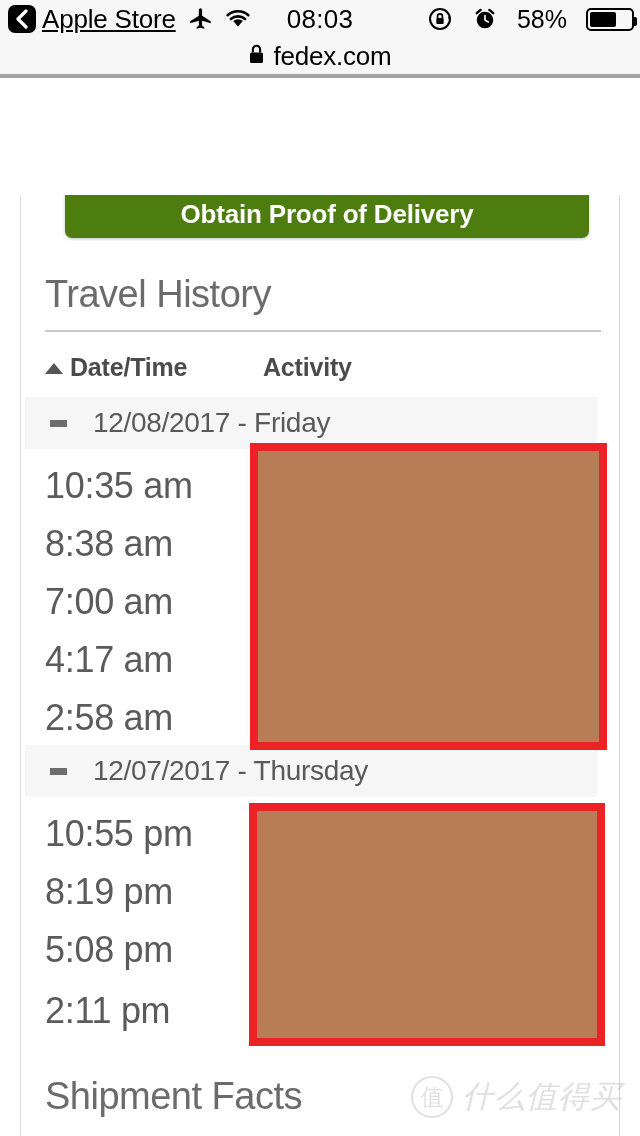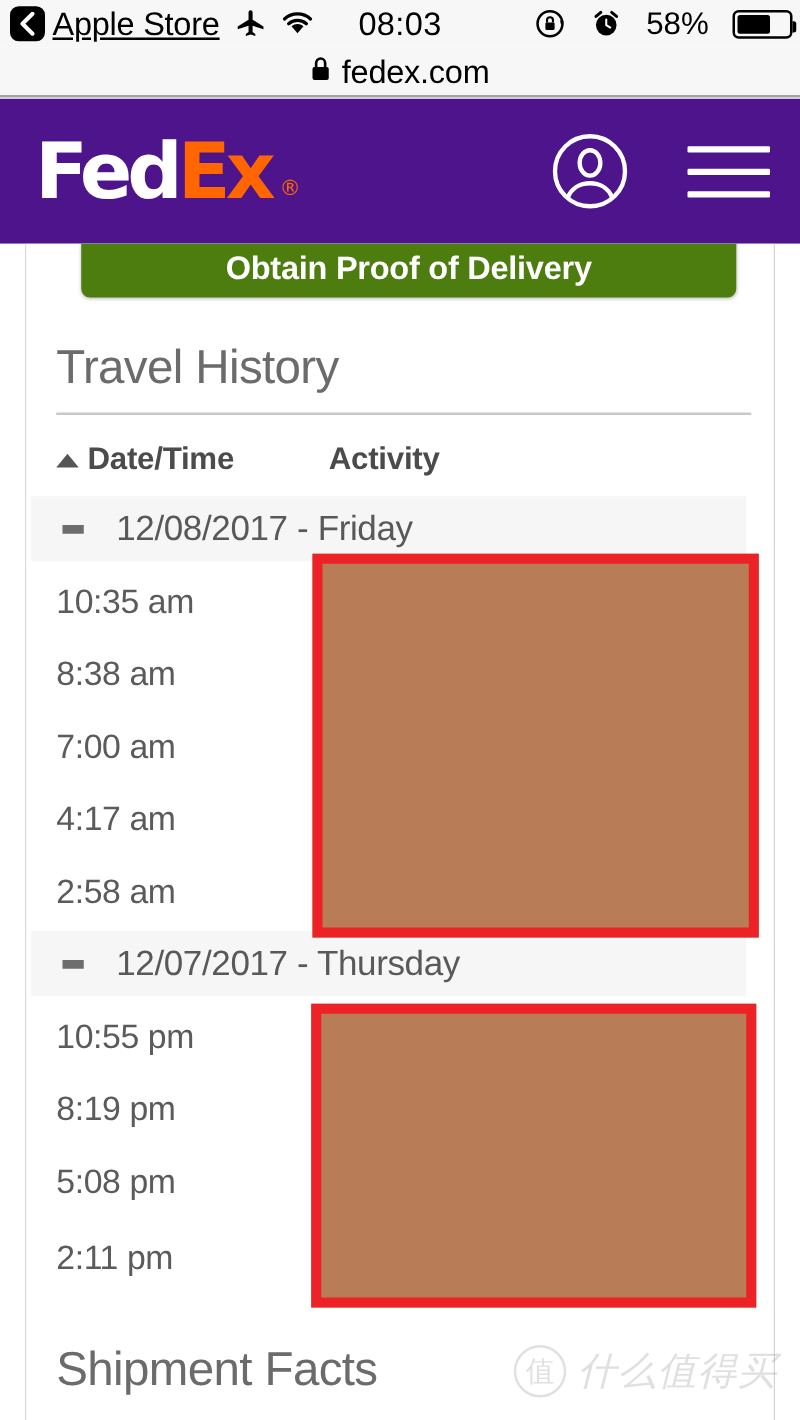--- a/index.html
+++ b/index.html
@@ -112,21 +112,21 @@
   
   .url-bar {
     position: absolute;
     left: 0; top: 38px;
     width: 640px; height: 40px;
     background: #f7f7f7;
     display: flex;
     align-items: center;
     justify-content: center;
     gap: 8px;
-    border-bottom: 2px solid #a3a3a3;
+    border-bottom: 4px solid #a3a3a3;
     box-sizing: border-box;
   }
   .url-text {
     font-size: 26px;
     color: #000;
     letter-spacing: -0.2px;
     line-height: 1;
   }
 
   
@@ -300,21 +300,21 @@
     margin-left: 24px;
     font-size: 28px;
     color: #595959;
     letter-spacing: -0.3px;
     white-space: nowrap;
   }
 
   .time-cell {
     position: absolute;
     left: 24px;
-    font-size: 27px;
+    font-size: 36px;
     color: #5b5b5b;
     letter-spacing: -0.3px;
     white-space: nowrap;
     line-height: 1;
   }
 
   
   .redaction {
     position: absolute;
     background: #B87D57;
@@ -411,41 +411,20 @@
   <div class="url-bar">
     <span>
       <svg width="17" height="22" viewBox="0 0 17 22">
         <rect x="2" y="9.5" width="13" height="10.5" rx="1.6" fill="#000"></rect>
         <path d="M4.9 9.5 V6.4 a3.6 3.6 0 0 1 7.2 0 V9.5" stroke="#000" stroke-width="2.1" fill="none"></path>
       </svg>
     </span>
     <span class="url-text">fedex.com</span>
   </div>
 
-  <div class="fedex-header">
-    <div class="fedex-logo">
-      <span class="logo-fed">Fed</span>
-      <span class="logo-ex">Ex</span>
-      <span class="logo-reg">®</span>
-    </div>
-    <div class="hdr-actions">
-      <span>
-        <svg class="acct-icon" viewBox="0 0 48 48">
-          <circle cx="24" cy="24" r="21" stroke="#fff" stroke-width="2.6" fill="none"></circle>
-          <ellipse cx="24" cy="19" rx="6.2" ry="7.6" stroke="#fff" stroke-width="2.6" fill="none"></ellipse>
-          <path d="M10.8 39.5 c2.2-5.4 7.3-8.3 13.2-8.3 s11 2.9 13.2 8.3" stroke="#fff" stroke-width="2.6" fill="none"></path>
-        </svg>
-      </span>
-      <span class="hamburger">
-        <span></span>
-          <span></span>
-          <span></span>
-      </span>
-    </div>
-  </div>
 
   <div class="page-body">
     <div class="content-frame">
 
       <button class="pod-button">Obtain Proof of Delivery</button>
 
       <div class="section-title" id="travel-title">Travel History</div>
       <div class="title-rule"></div>
 
       <div class="tbl-head">

